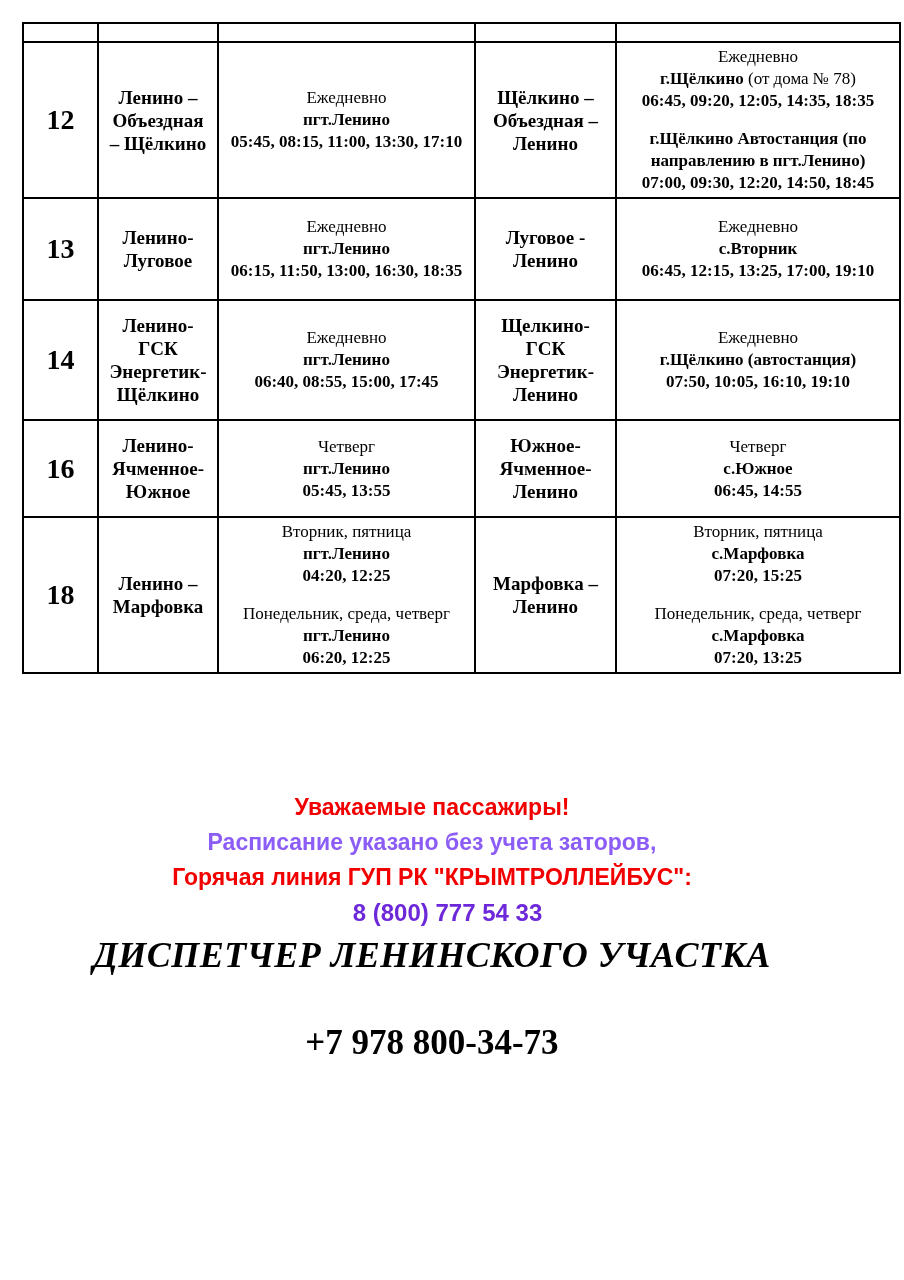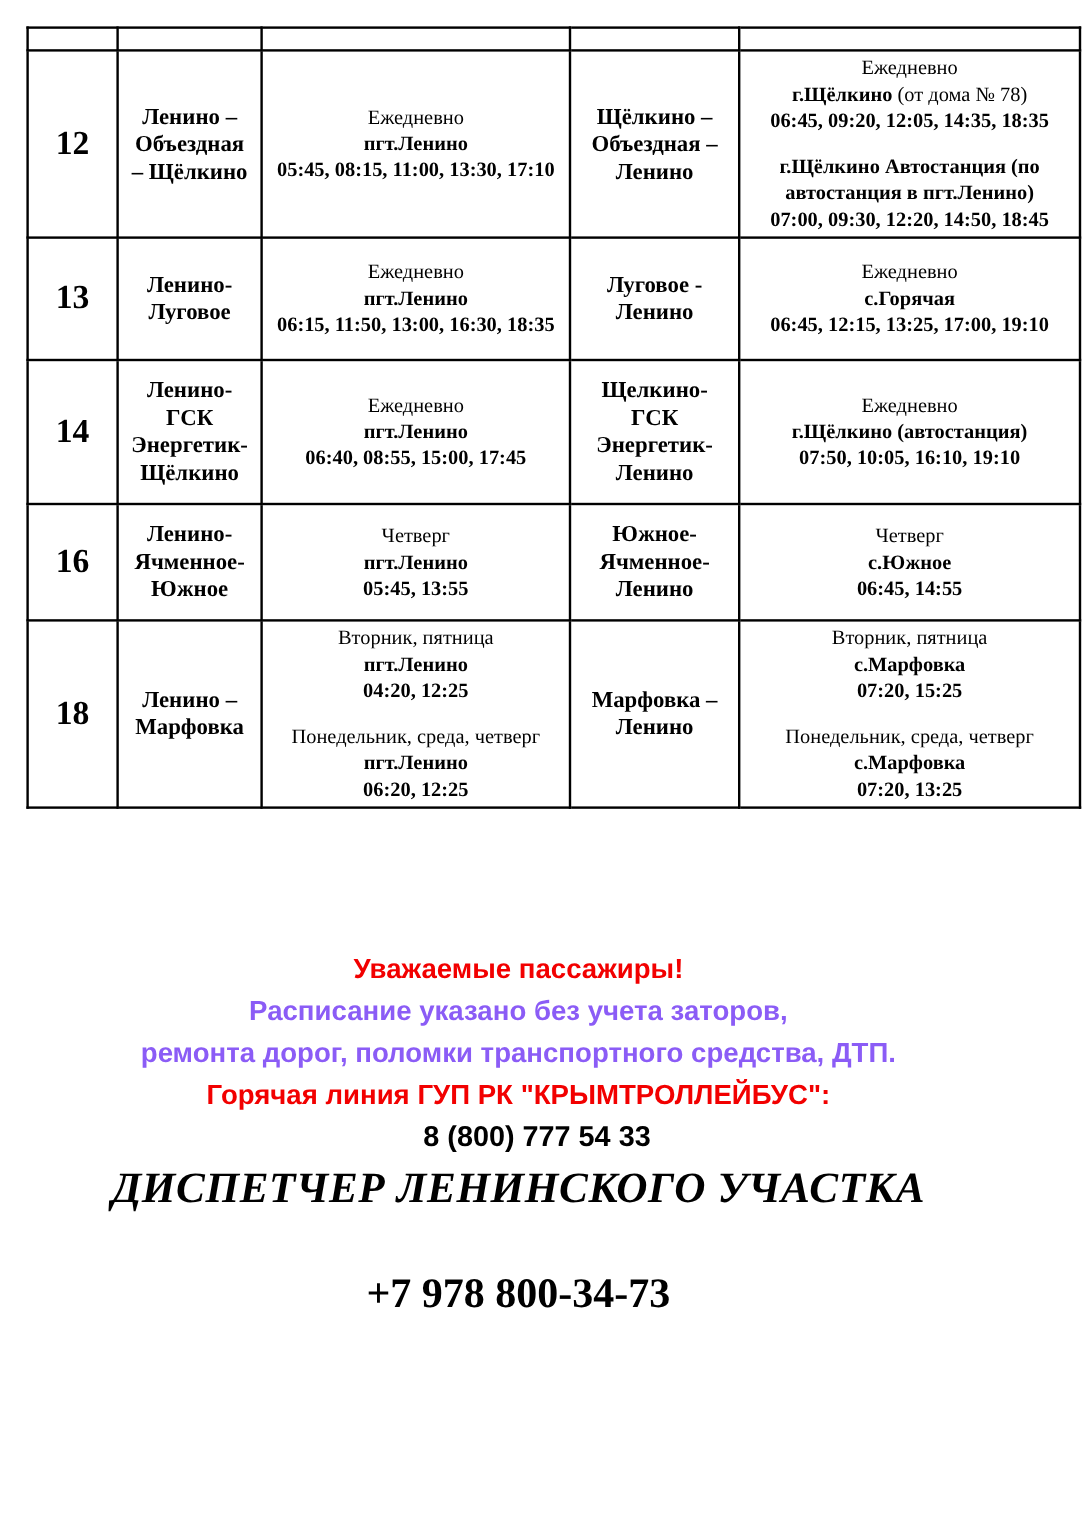--- a/index.html
+++ b/index.html
@@ -127,37 +127,37 @@
         <div class="day">Ежедневно</div>
         <div class="place">пгт.Ленино</div>
         <div class="times">05:45, 08:15, 11:00, 13:30, 17:10</div>
       </td>
       <td class="route back">Щёлкино – Объездная – Ленино</td>
       <td class="sched">
         <div class="day">Ежедневно</div>
         <div class="place"><span>г.Щёлкино</span> <span class="note">(от дома № 78)</span></div>
         <div class="times">06:45, 09:20, 12:05, 14:35, 18:35</div>
         <div class="gap"></div>
-        <div class="place">г.Щёлкино Автостанция (по автостанция в пгт.Ленино)</div>
+        <div class="place">г.Щёлкино Автостанция (по направлению в пгт.Ленино)</div>
         <div class="times">07:00, 09:30, 12:20, 14:50, 18:45</div>
       </td>
     </tr>
 
     <tr class="r13">
       <td class="num">13</td>
       <td class="route fwd">Ленино-Луговое</td>
       <td class="sched">
         <div class="day">Ежедневно</div>
         <div class="place">пгт.Ленино</div>
         <div class="times">06:15, 11:50, 13:00, 16:30, 18:35</div>
       </td>
       <td class="route back">Луговое - Ленино</td>
       <td class="sched">
         <div class="day">Ежедневно</div>
-        <div class="place">с.Горячая</div>
+        <div class="place">с.Вторник</div>
         <div class="times">06:45, 12:15, 13:25, 17:00, 19:10</div>
       </td>
     </tr>
 
     <tr class="r14">
       <td class="num">14</td>
       <td class="route fwd">Ленино-ГСК Энергетик-Щёлкино</td>
       <td class="sched">
         <div class="day">Ежедневно</div>
         <div class="place">пгт.Ленино</div>
@@ -210,20 +210,19 @@
         <div class="times">07:20, 13:25</div>
       </td>
     </tr>
 
   </tbody>
     </table>
 
   <div class="footer">
     <div class="notice-title" style="color:#f20000;">Уважаемые пассажиры!</div>
     <div class="notice-line">Расписание указано без учета заторов,</div>
-    <div class="notice-line">ремонта дорог, поломки транспортного средства, ДТП.</div>
     <div class="hotline-label" style="color:#f20000;">Горячая линия ГУП РК "КРЫМТРОЛЛЕЙБУС":</div>
-    <div class="hotline-phone" style="color:#000000;padding-left:31px;">8 (800) 777 54 33</div>
+    <div class="hotline-phone" style="color:#6d28d9;padding-left:31px;">8 (800) 777 54 33</div>
     <div class="dispatcher-title">ДИСПЕТЧЕР ЛЕНИНСКОГО УЧАСТКА</div>
     <div class="dispatcher-phone">+7 978 800-34-73</div>
   </div>
 
 </div>
 
 </body></html>

